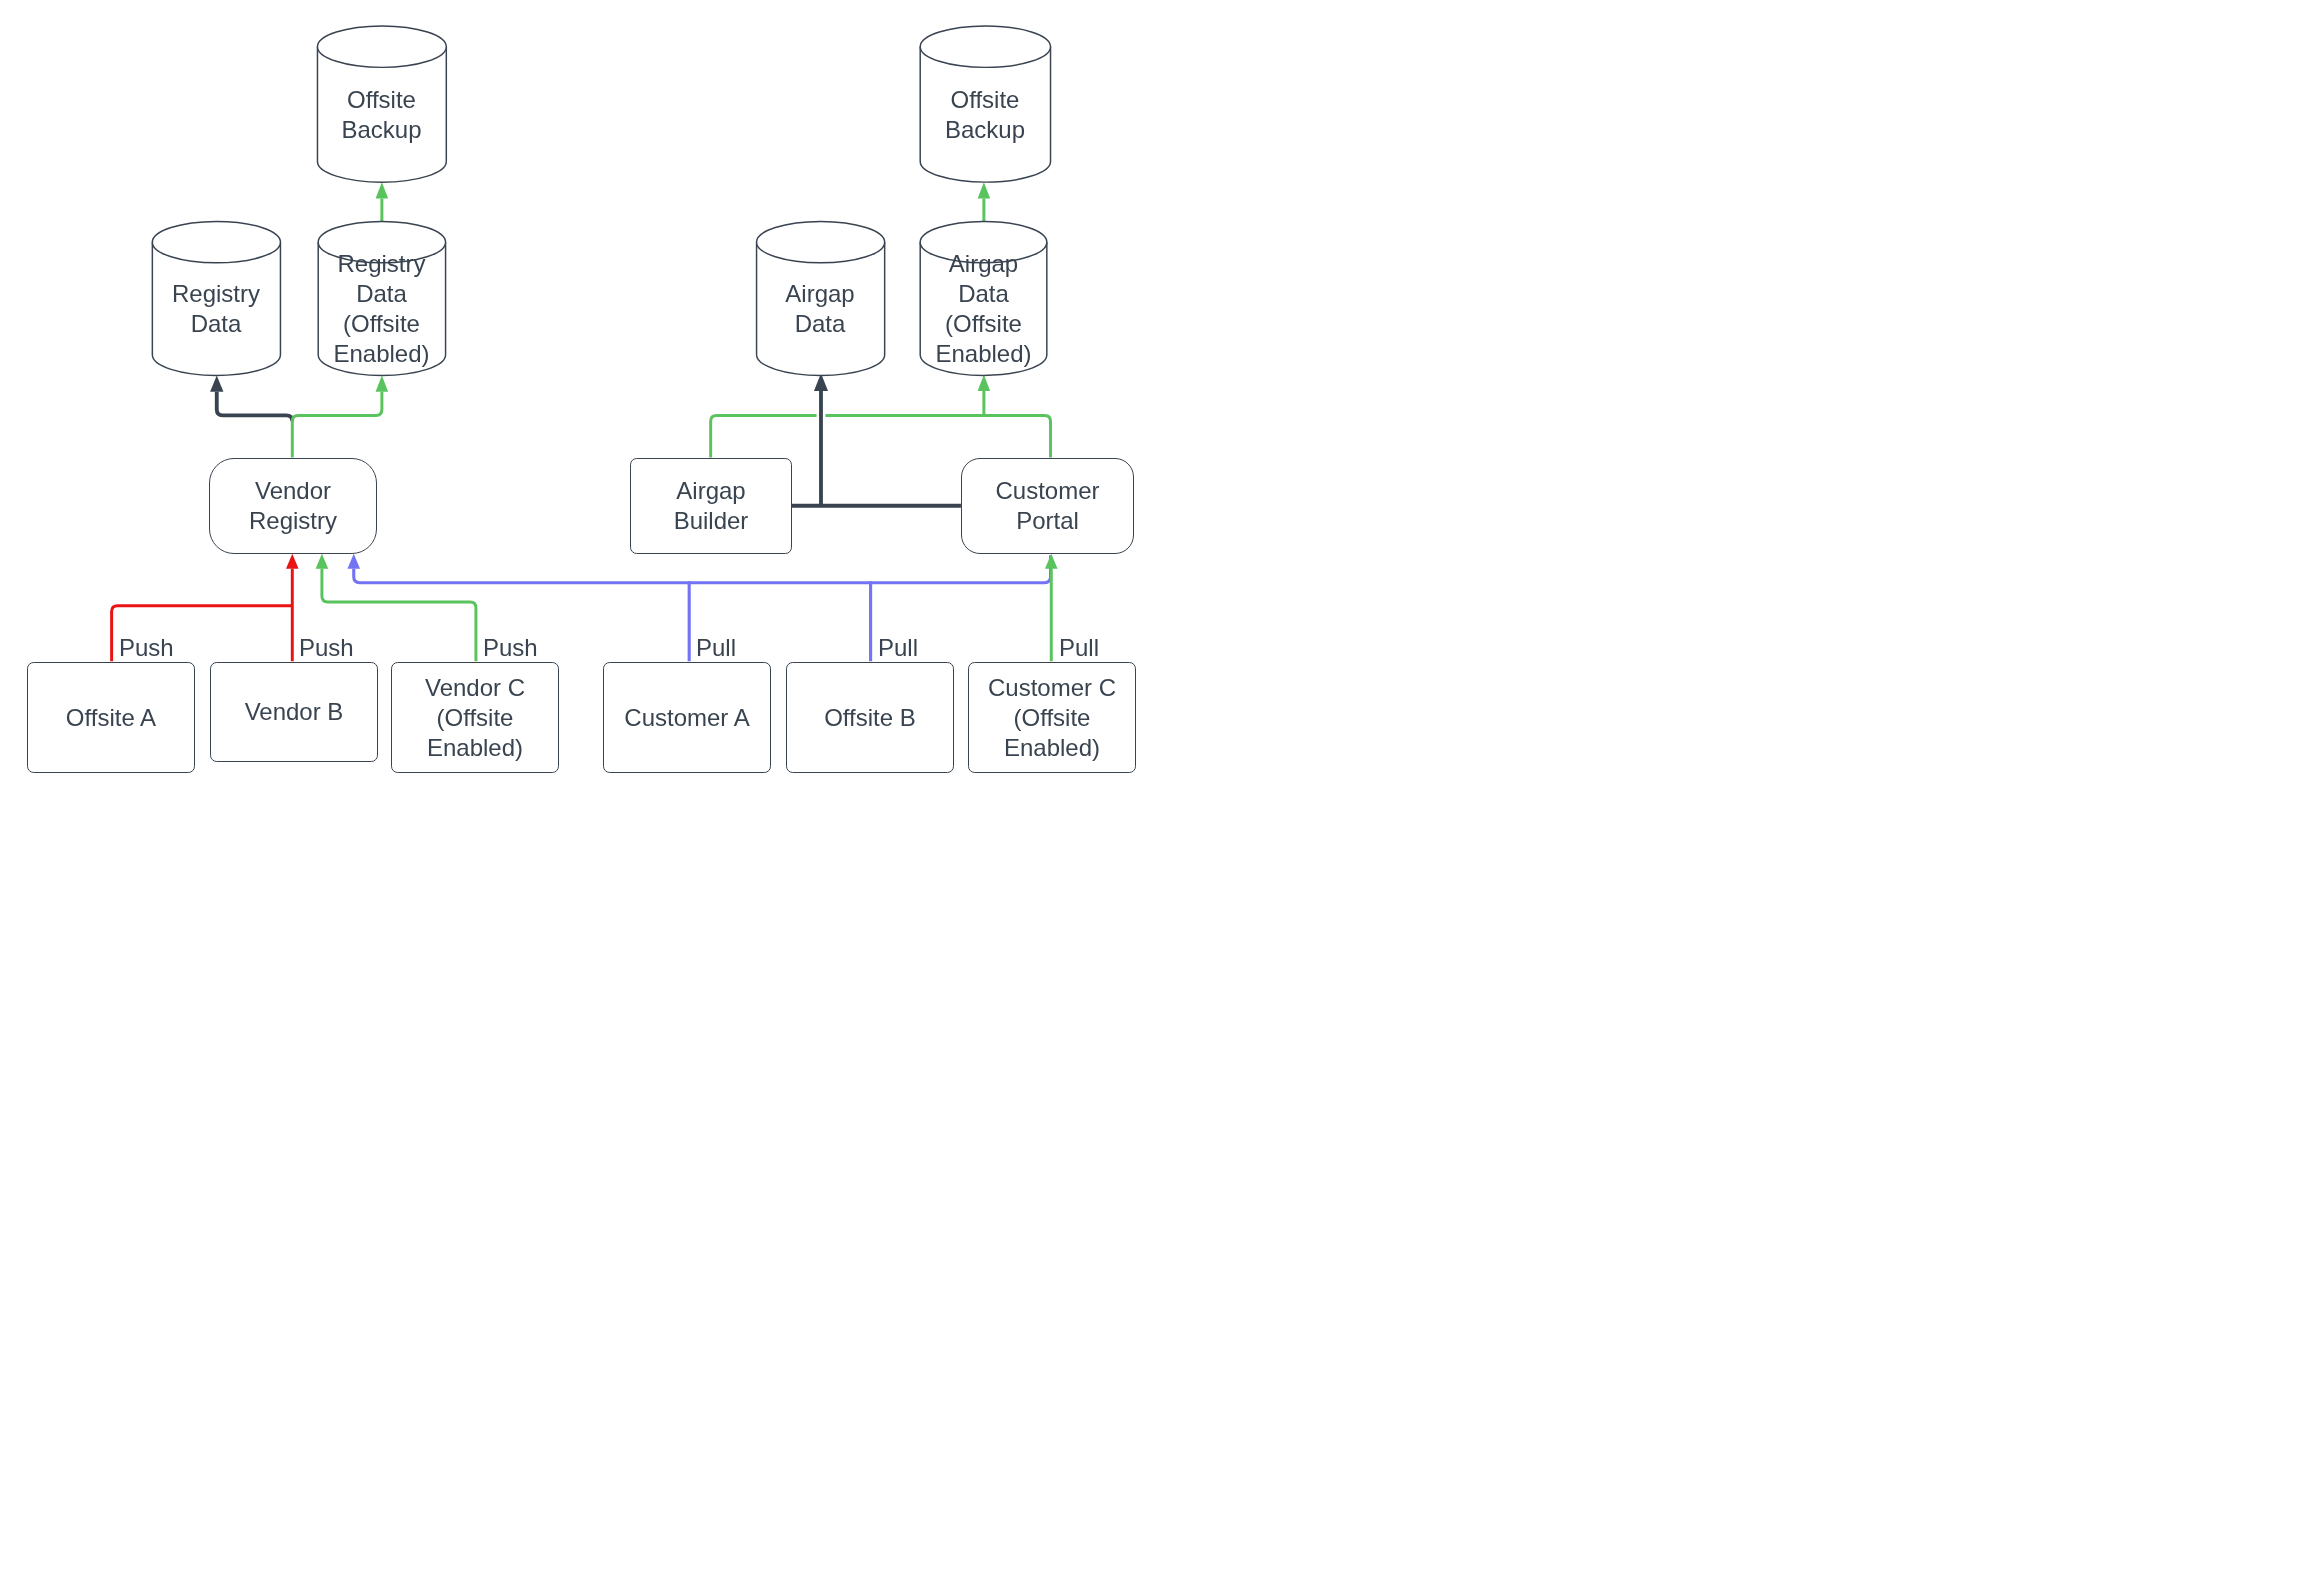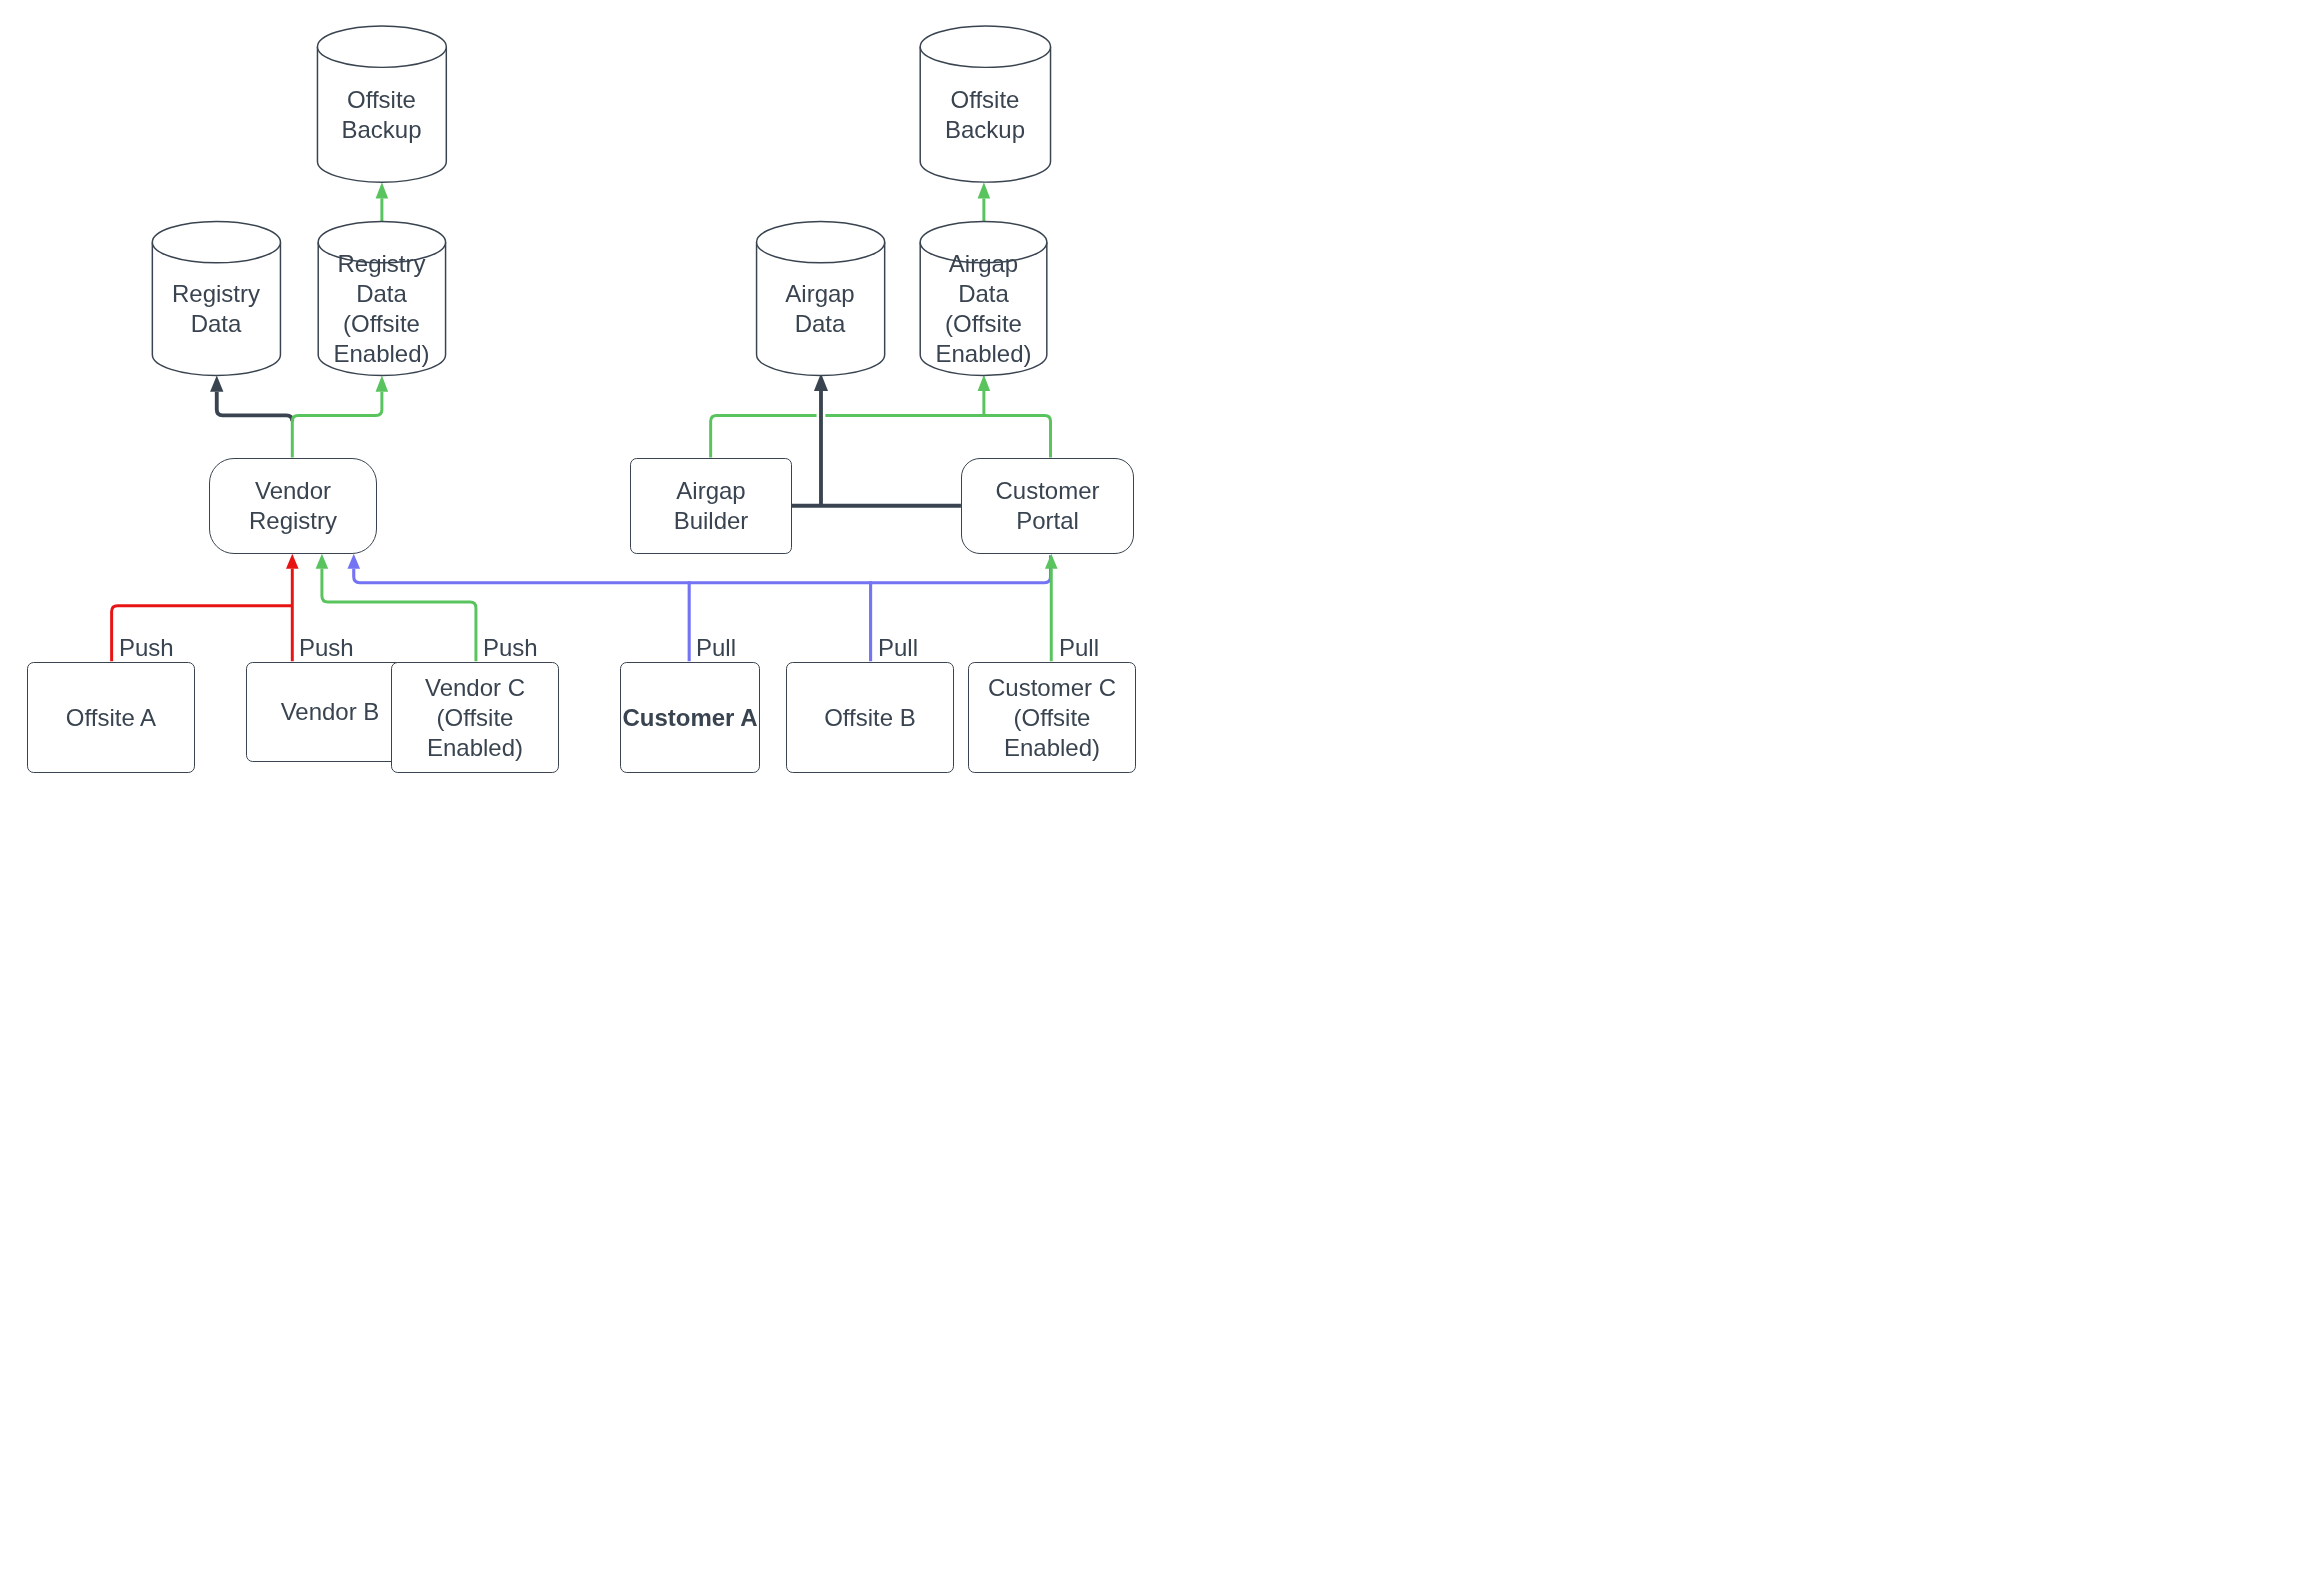--- a/index.html
+++ b/index.html
@@ -139,25 +139,25 @@
 Backup</div>
 
   <div class="node" style="left:209px;top:458px;width:168px;height:96px;border-radius:25px;">Vendor
 Registry</div>
   <div class="node" style="left:630px;top:458px;width:162px;height:96px;">Airgap
 Builder</div>
   <div class="node" style="left:961px;top:458px;width:173px;height:96px;border-radius:19px;">Customer
 Portal</div>
 
   <div class="node" style="left:27px;top:662px;width:168px;height:111px;">Offsite A</div>
-  <div class="node" style="left:210px;top:662px;width:168px;height:100px;margin-left:36px;">Vendor B</div>
+  <div class="node" style="left:210px;top:662px;width:168px;height:100px;">Vendor B</div>
   <div class="node" style="left:391px;top:662px;width:168px;height:111px;">Vendor C
 (Offsite
 Enabled)</div>
-  <div class="node" style="left:620px;top:662px;width:140px;height:111px;font-weight:bold;">Customer A</div>
+  <div class="node" style="left:603px;top:662px;width:168px;height:111px;">Customer A</div>
   <div class="node" style="left:786px;top:662px;width:168px;height:111px;">Offsite B</div>
   <div class="node" style="left:968px;top:662px;width:168px;height:111px;">Customer C
 (Offsite
 Enabled)</div>
 
   <div class="edge-label" style="left:119px;top:633px;">Push</div>
   <div class="edge-label" style="left:299px;top:633px;">Push</div>
   <div class="edge-label" style="left:483px;top:633px;">Push</div>
   <div class="edge-label" style="left:696px;top:633px;">Pull</div>
   <div class="edge-label" style="left:878px;top:633px;">Pull</div>

